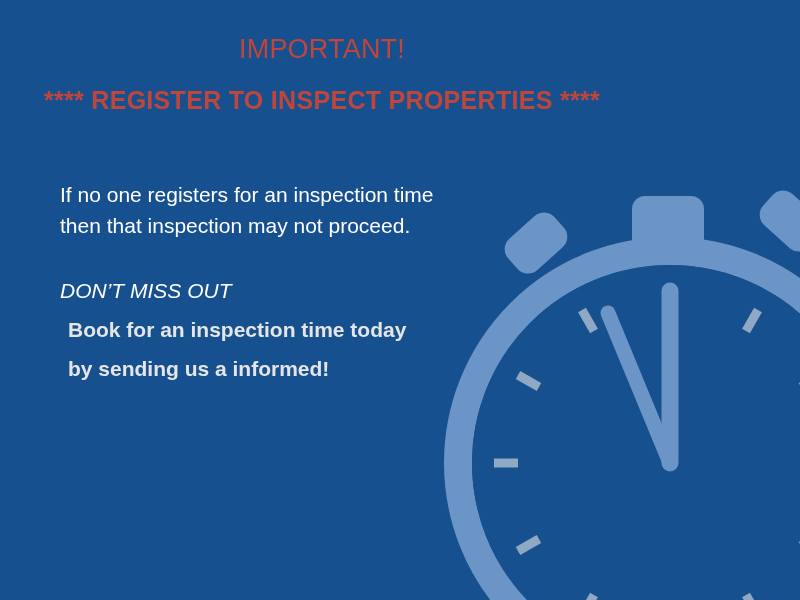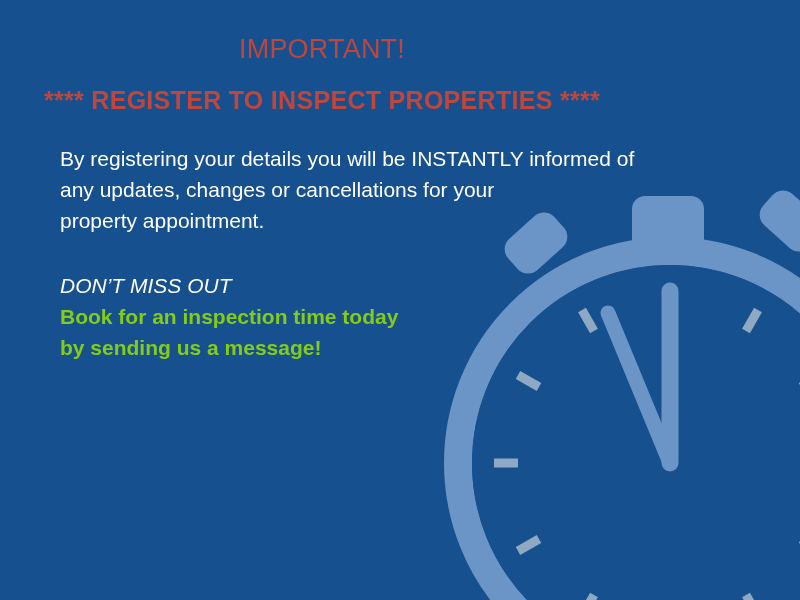--- a/index.html
+++ b/index.html
@@ -73,22 +73,22 @@
 
   .cta-white {
     margin: 0;
     color: #FFFFFF;
     font-size: 21px;
     font-weight: 400;
     line-height: 31px;
     font-style: italic;
   }
   .cta-red {
-    margin: 0;
-    color: #84cc16;
+    margin: 8px;
+    color: #e5e5e5;
     font-size: 21px;
     font-weight: 700;
     line-height: 31px;
   }
 </style>
 </head>
 <body>
 
 <div id="slide">
 
@@ -124,26 +124,25 @@
     </g>
   </svg>
 
   <div id="headings">
     <div class="hd-line1">IMPORTANT!</div>
     <div class="hd-line2">****  REGISTER TO INSPECT PROPERTIES ****</div>
   </div>
 
   <div id="body-copy">
 
-    <p class="para">By registering your details  you will be INSTANTLY informed of
-any updates, changes or cancellations for your
-property appointment.</p>
 
+    <p class="para para-gap-1">If no one registers for an inspection time
+then that inspection may not proceed.</p>
 
     <div class="para-gap-2">
       <p class="cta-white">DON’T MISS OUT</p>
       <p class="cta-red">Book for an inspection time today</p>
-      <p class="cta-red">by sending us a message!</p>
+      <p class="cta-red">by sending us a informed!</p>
     </div>
 
   </div>
 
 </div>
 
 </body></html>

